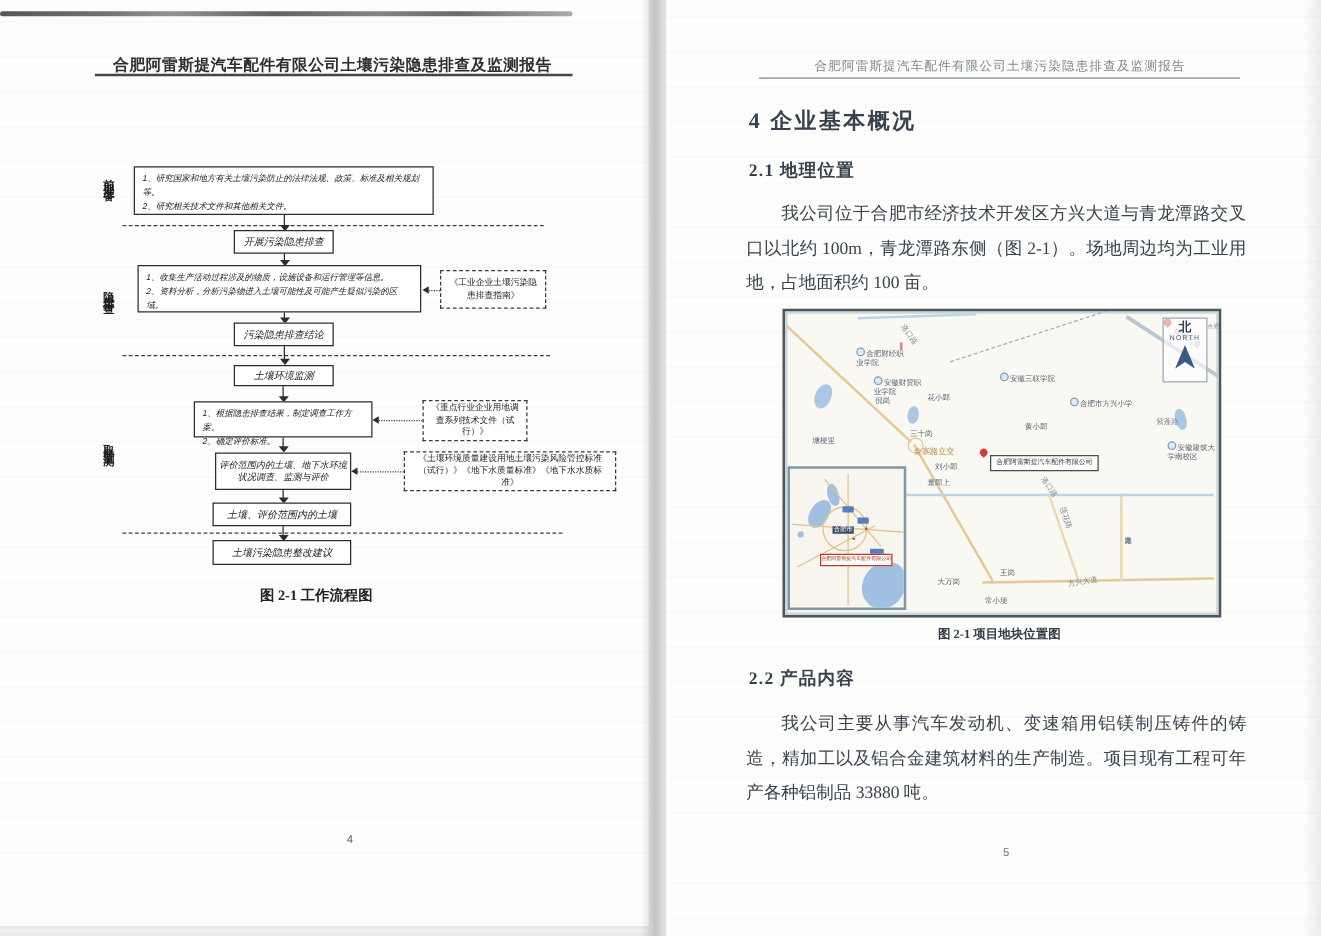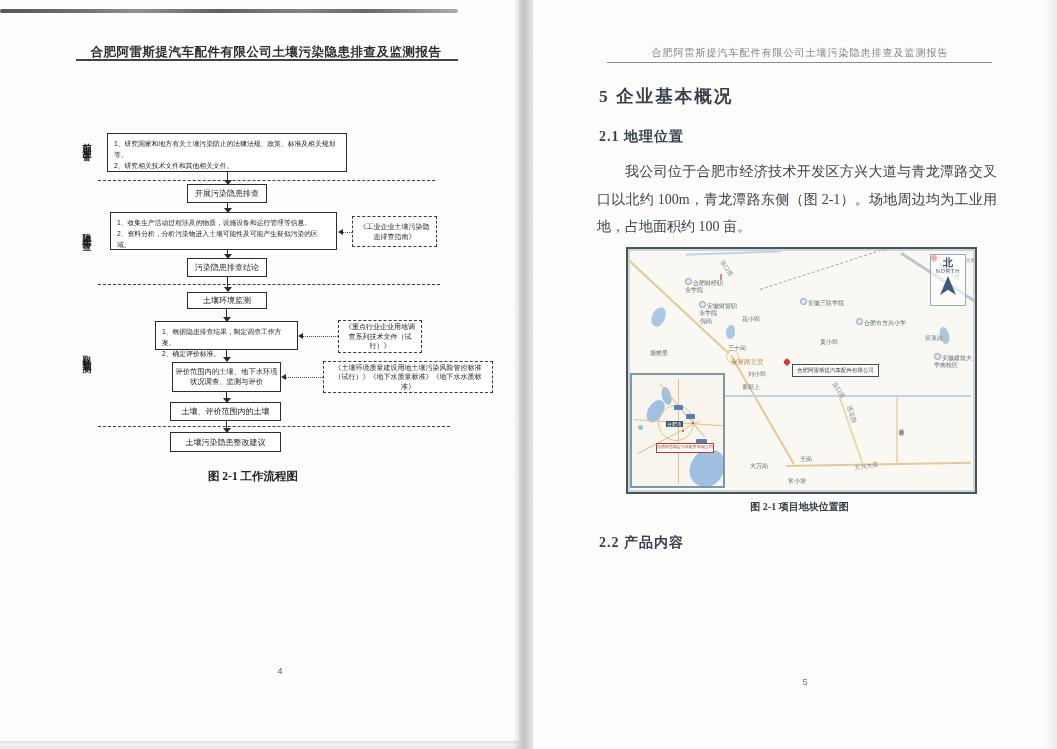--- a/index.html
+++ b/index.html
@@ -8,21 +8,21 @@
   #screen{position:absolute;left:0;top:0;width:888px;height:749px;}
   .page{position:absolute;background-color:#fdfdfb;
         background-image:repeating-linear-gradient(0deg, rgba(175,195,210,0.06) 0 1px, rgba(0,0,0,0) 1px 7px);}
   
   .hdr-l{position:absolute;left:70px;top:44px;width:392px;text-align:center;
          font-size:12.5px;font-weight:bold;color:#2e2e2e;letter-spacing:.5px;}
   .hdr-line-l{position:absolute;left:76px;top:59px;width:382px;height:2px;background:#454545;}
   .stage{position:absolute;writing-mode:vertical-rl;text-orientation:upright;
          font-size:9px;letter-spacing:3px;color:#1d1d1d;font-family:"Liberation Sans",sans-serif;font-weight:bold;}
   .fb{position:absolute;border:1px solid #2c2c2c;background:#fff;color:#1c1c1c;
-      font-family:"Liberation Sans",sans-serif;box-sizing:border-box;}
+      font-family:"Liberation Sans",sans-serif;box-sizing:border-box;font-style:italic;}
   .fb.list{font-size:6.8px;line-height:11px;padding:4px 6px;}
   .fb.ctr{display:flex;align-items:center;justify-content:center;font-size:8px;text-align:center;line-height:9px;}
   .rb{position:absolute;border:1px dashed #3a3a3a;background:#fff;color:#1c1c1c;
       font-family:"Liberation Sans",sans-serif;font-size:7px;line-height:9.5px;
       padding:3px 4px;text-align:center;display:flex;align-items:center;justify-content:center;box-sizing:border-box;}
   .varrow{position:absolute;width:0;border-left:1px solid #2c2c2c;}
   .varrow::after{content:"";position:absolute;bottom:-4px;left:-4px;
       border:4px solid transparent;border-top:5px solid #2c2c2c;border-bottom:0;}
   .dotline{position:absolute;height:0;border-top:1.5px dotted #4a4a4a;}
   .dotline::before{content:"";position:absolute;left:-2px;top:-4.5px;
@@ -142,21 +142,21 @@
     <div class="edge-shadow-bottom" style="left:0;top:741px;width:519px;height:6px;"></div>
   </div>
 
   <div class="gutter" style="left:513px;width:28px;"></div>
 
   <div class="page" style="left:533px;top:0;width:524px;height:749px;">
 
     <div class="hdr-r">合肥阿雷斯提汽车配件有限公司土壤污染隐患排查及监测报告</div>
     <div class="hdr-line-r"></div>
 
-    <div class="h2r" style="left:66px;top:84px;">5  企业基本概况</div>
+    <div class="h2r" style="left:66px;top:84px;">4  企业基本概况</div>
     <div class="h3r" style="left:66px;top:128px;">2.1 地理位置</div>
     <div class="parar" style="left:64px;top:158px;">我公司位于合肥市经济技术开发区方兴大道与青龙潭路交叉口以北约 100m，青龙潭路东侧（图 2-1）。场地周边均为工业用地，占地面积约 100 亩。</div>
 
     <div class="figure" style="left:93px;top:247px;width:347px;height:243px;">
 
       <div class="road" style="left:2px;top:11px;width:136px;transform:rotate(43deg);"></div>
       <div class="road" style="left:104px;top:106px;width:126px;transform:rotate(60deg);"></div>
       <div class="road" style="left:158px;top:216px;width:185px;transform:rotate(-1deg);"></div>
       <div class="road faint" style="left:268px;top:146px;width:1.5px;height:70px;"></div>
       <div class="road faint" style="left:212px;top:146px;width:73px;transform:rotate(71deg);"></div>
@@ -225,19 +225,20 @@
         <div style="position:absolute;left:34px;top:46px;background:#3c4f6b;color:#fff;font-size:5px;line-height:6px;padding:0 1px;font-family:'Liberation Sans',sans-serif;">合肥市</div>
         <div class="idot" style="left:50px;top:55px;"></div>
         <div class="idot" style="left:60px;top:47px;"></div>
         <div style="position:absolute;left:24px;top:68px;width:56px;height:8px;border:1px solid #c0392b;background:rgba(255,255,255,.85);color:#a93226;font-size:4px;line-height:6px;white-space:nowrap;overflow:hidden;font-family:'Liberation Sans',sans-serif;">合肥阿雷斯提汽车配件有限公司</div>
       </div>
     </div>
 
     <div class="cap" style="left:93px;top:500px;width:347px;font-size:10px;color:#333c47;">图 2-1  项目地块位置图</div>
 
     <div class="h3r" style="left:66px;top:534px;">2.2 产品内容</div>
+    <div class="parar" style="left:64px;top:566px;">我公司主要从事汽车发动机、变速箱用铝镁制压铸件的铸造，精加工以及铝合金建筑材料的生产制造。项目现有工程可年产各种铝制品 33880 吨。</div>
 
     <div class="pagenum" style="left:262px;top:677px;width:20px;text-align:center;color:#6a727c;">5</div>
 
     <div class="edge-shadow-right" style="left:510px;width:14px;"></div>
   </div>
 
 </div>
 
 </body></html>

